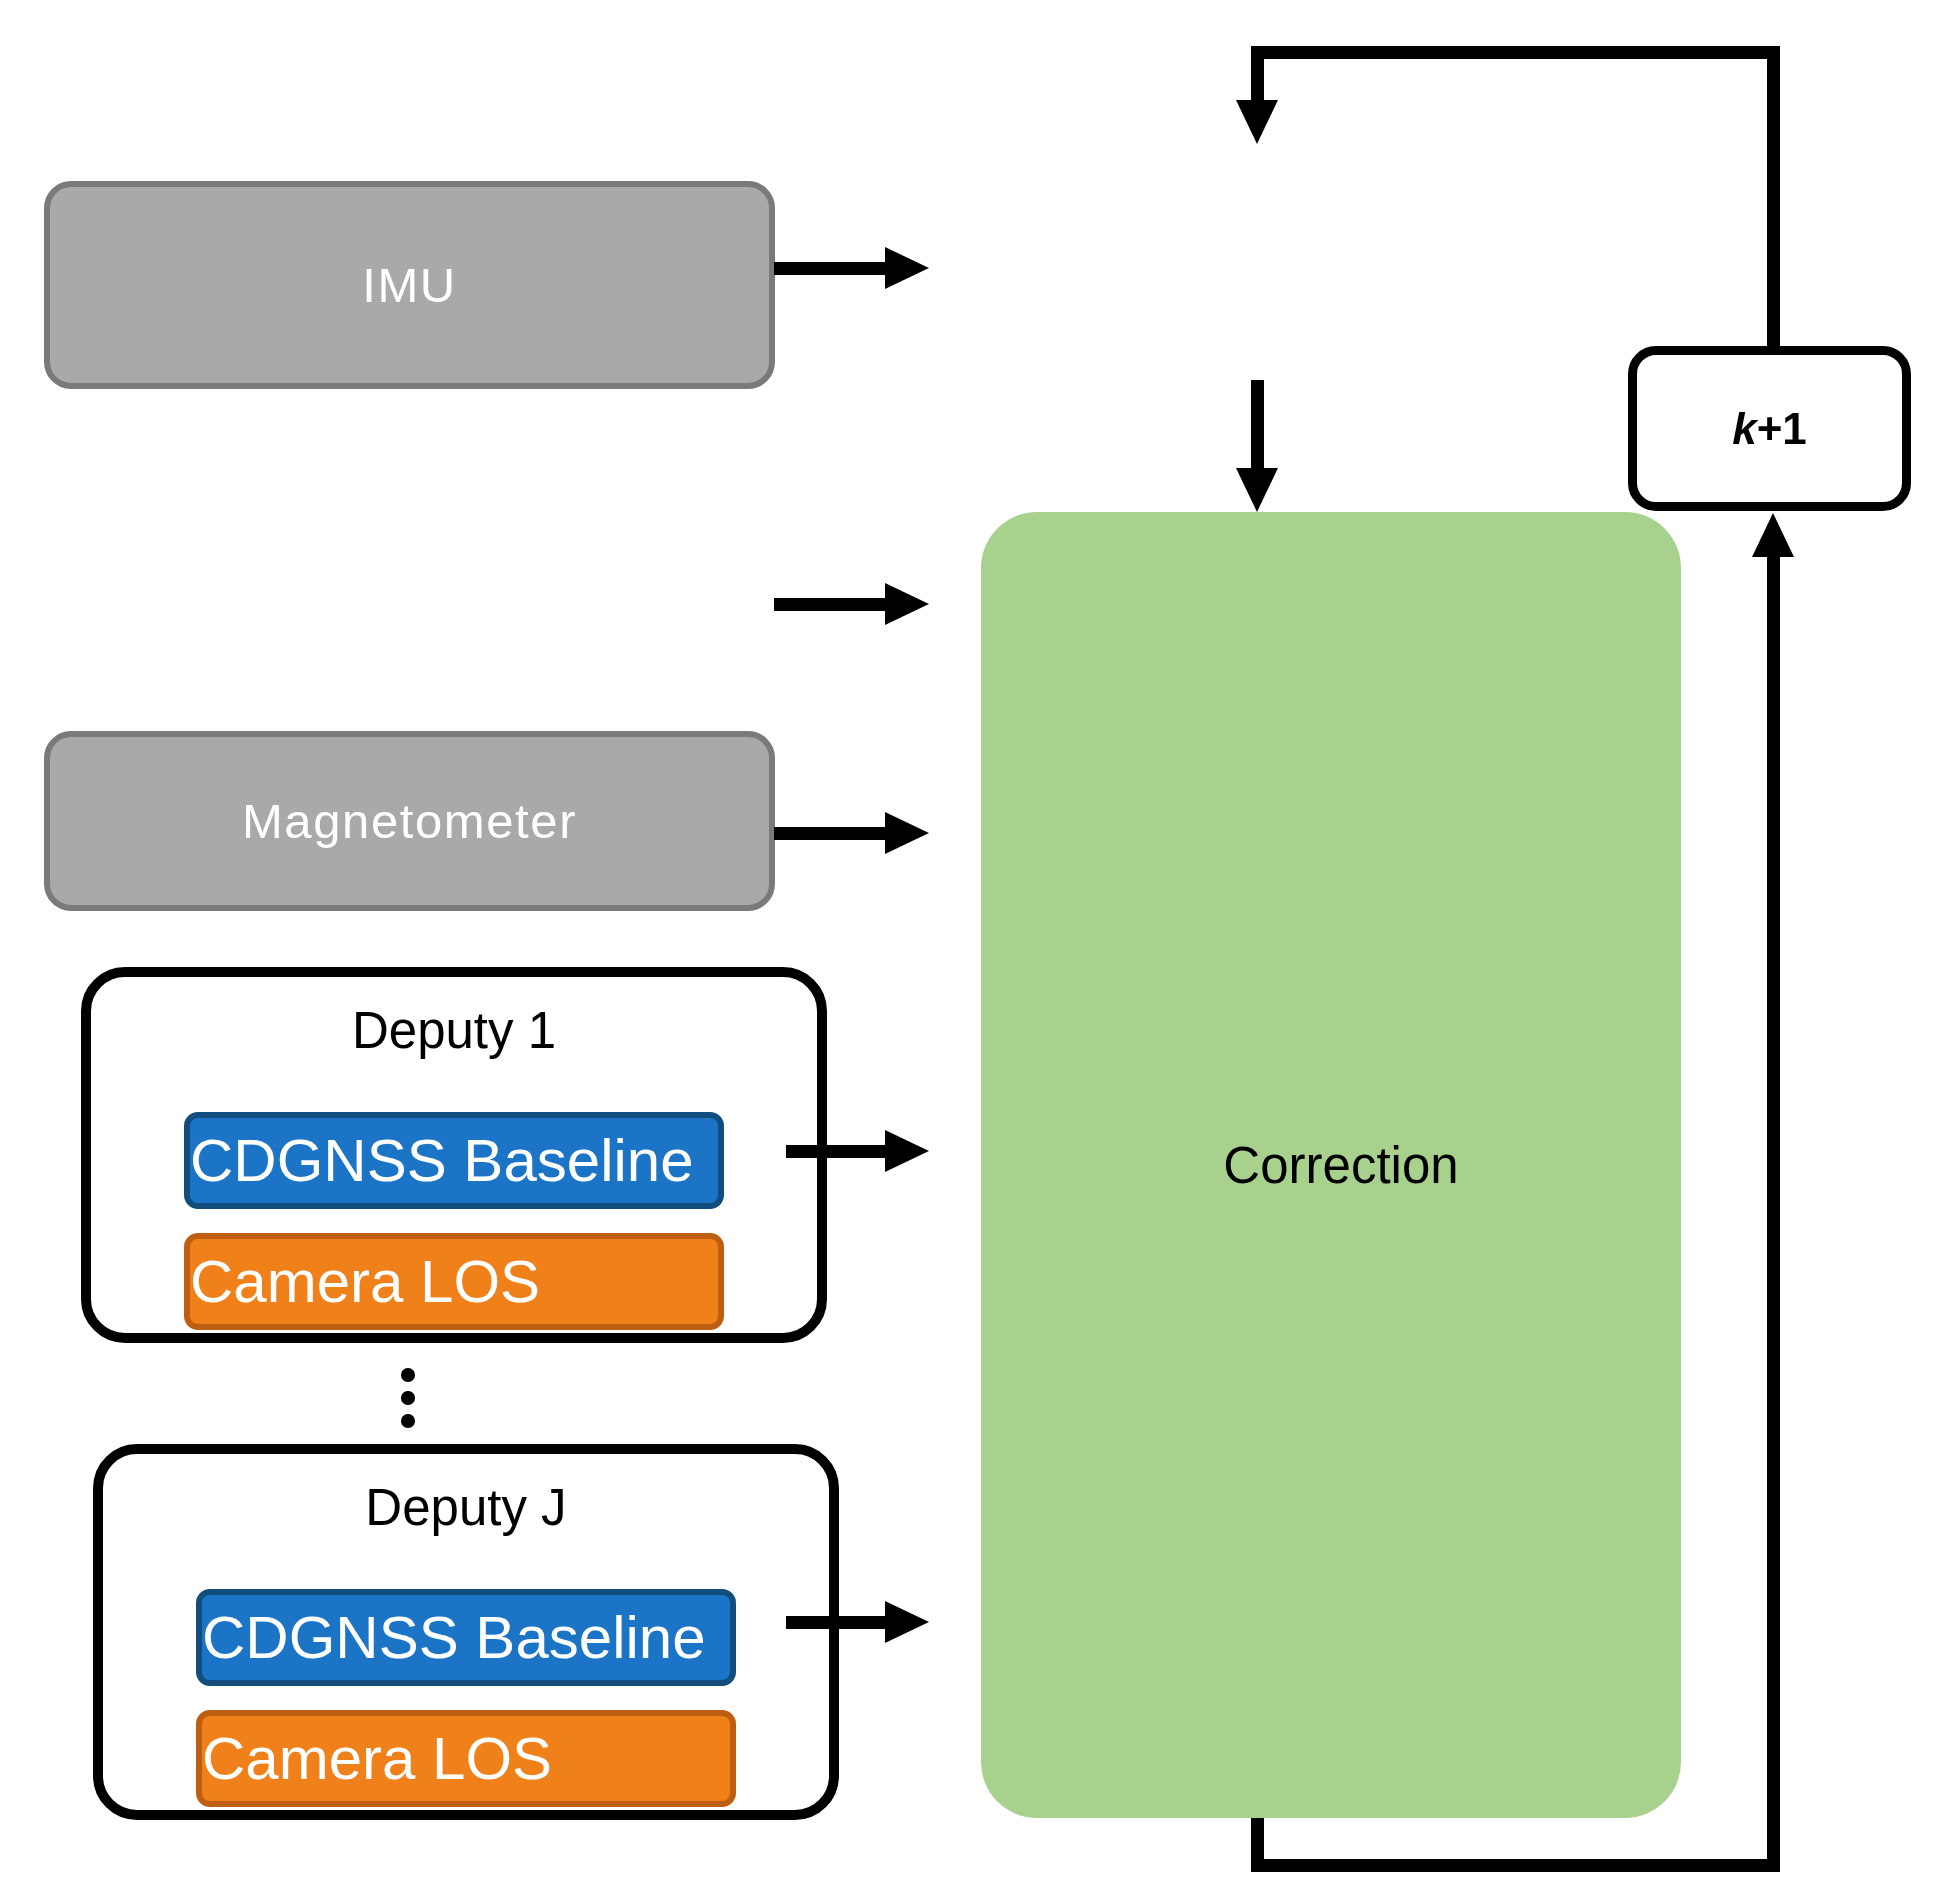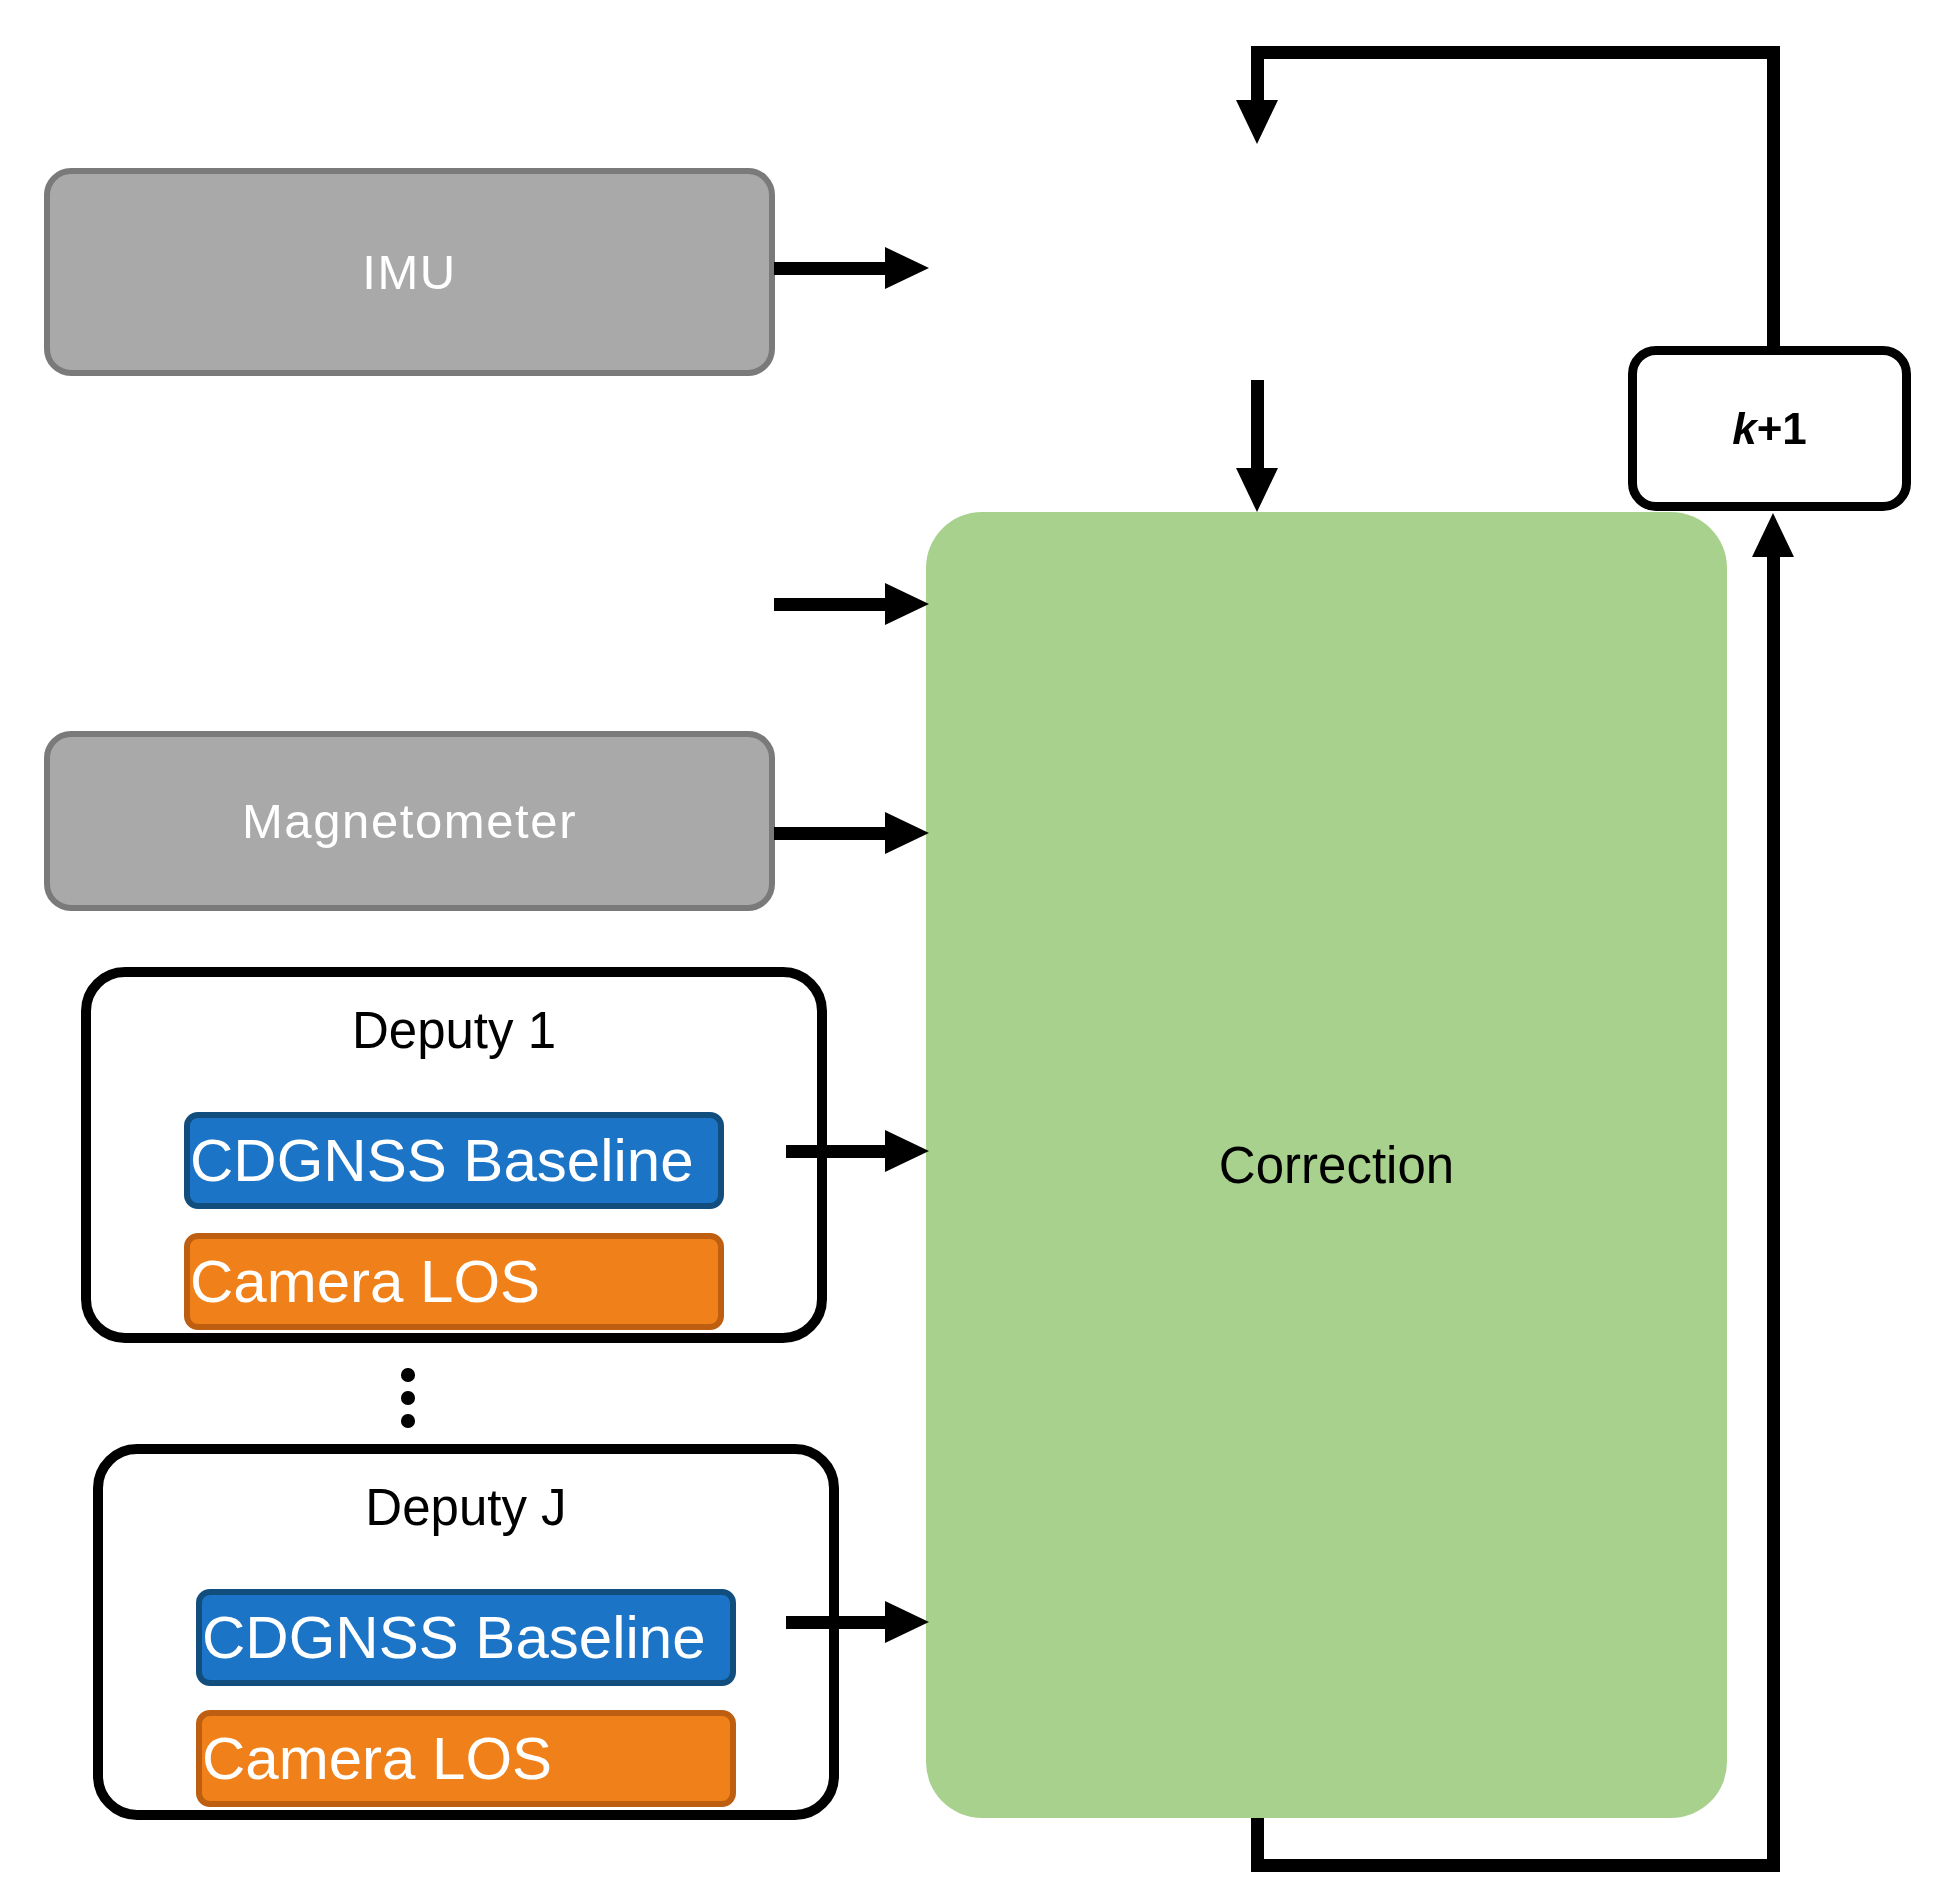--- a/index.html
+++ b/index.html
@@ -104,21 +104,21 @@
     border-radius: 50%;
     background: var(--line);
     left: 401px;
   }
 </style>
 </head>
 <body>
 
 <div class="canvas">
 
-  <div class="node gray-node" style="left:44px; top:168px; width:731px; height:208px;">
+  <div class="node gray-node" style="left:44px; top:181px; width:731px; height:208px;">
     <span>IMU</span>
   </div>
 
 
   <div class="node gray-node" style="left:44px; top:731px; width:731px; height:180px;">
     <span>Magnetometer</span>
   </div>
 
   <div class="node group-node" style="left:40px; top:967px; width:746px; height:376px;">
     <div class="group-title">Deputy 1</div>
@@ -140,21 +140,21 @@
     <div class="group-title">Deputy J</div>
     <div class="pill pill-blue" style="top:135px;">
       <span>CDGNSS Baseline</span>
     </div>
     <div class="pill pill-orange" style="top:256px;">
       <span>Camera LOS</span>
     </div>
   </div>
 
 
-  <div class="node green-node" style="left:926px; top:512px; width:801px; height:1306px;padding-left:20px;">
+  <div class="node green-node" style="left:981px; top:512px; width:700px; height:1306px;padding-left:20px;">
     <span>Correction</span>
   </div>
 
   <div class="node k-node" style="left:1628px; top:346px; width:283px; height:165px;font-weight:bold;">
     <span><span class="it">k</span><span>+1</span></span>
   </div>
 
   <div class="hline" style="left:774px; top:262px; width:112px;"></div>
   <div class="head head-right" style="left:885px; top:247px;"></div>
 

